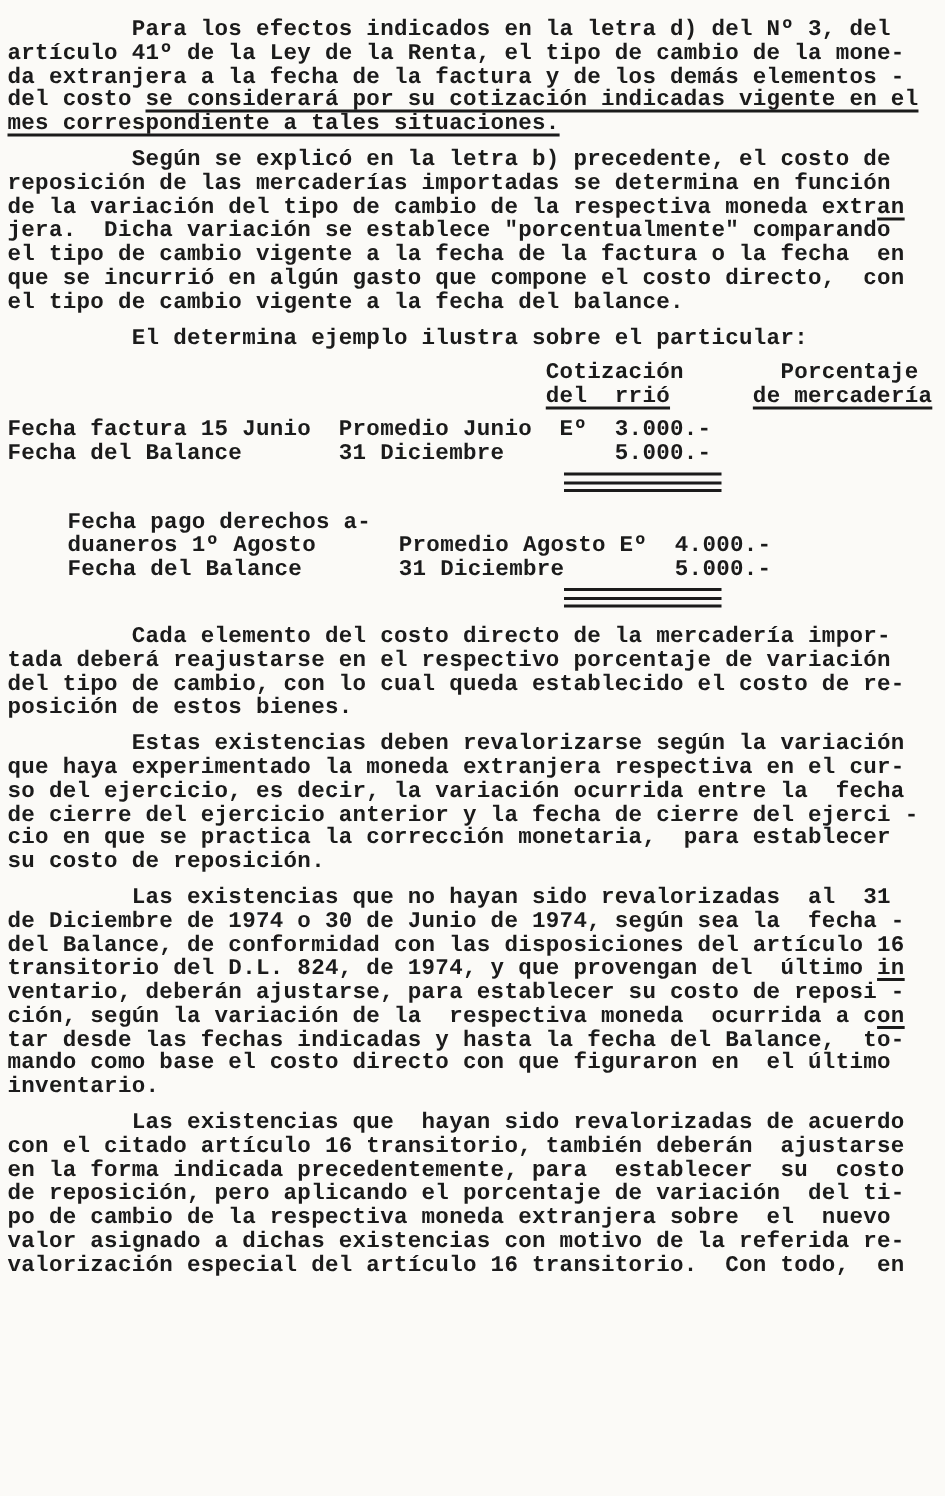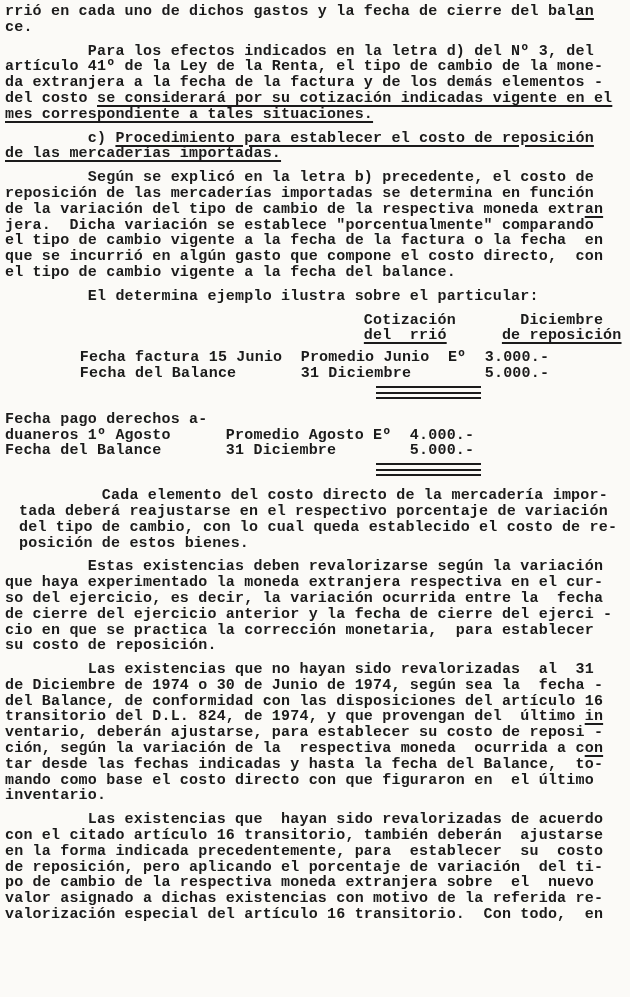--- a/index.html
+++ b/index.html
@@ -28,58 +28,54 @@
     white-space: pre;
     margin: 8px 0 0 0;
   }
   .tblock span { white-space: pre; }
   .u {
     text-decoration: underline;
     text-decoration-thickness: 1.6px;
     text-underline-offset: 2.5px;
   }
   [data-name="cont-paragraph"] { margin-top: 0; }
-  [data-name="table-rows-june"] { margin-top: 6px; text-align: center; }
+  [data-name="table-rows-june"] { margin-top: 6px; }
   [data-name="aumento-row-1"], [data-name="aumento-row-2"] { margin-top: 0; }
-  [data-name="table-rows-august"] { margin-top: 13px; }
-  [data-name="cada-elemento-paragraph"] { margin-top: 12px; margin-left: 14px; }
+  [data-name="table-rows-august"] { margin-top: 13px; margin-left: 40px; }
+  [data-name="cada-elemento-paragraph"] { margin-top: 12px; }
   .rule {
     height: 0;
     border-top: 2px solid #1b1b1b;
     width: 105px;
     margin: 4px 0 4px 371px;
   }
   .rule.double {
     height: 3px;
     border-bottom: 2px solid #1b1b1b;
   }
 </style>
 </head>
 <body>
 
 <div class="page" data-name="document-page" style="background: rgb(251, 250, 247); color: rgb(27, 27, 27);">
-    <div class="tblock p" data-name="cont-paragraph"><span data-name="text-segment">rrió en cada uno de dichos gastos y la fecha de cierre del bal</span><span class="u" data-name="underlined-text">an</span><span data-name="text-segment">
-ce.</span></div>
     <div class="tblock p" data-name="efectos-paragraph"><span data-name="text-segment">         Para los efectos indicados en la letra d) del Nº 3, del
 artículo 41º de la Ley de la Renta, el tipo de cambio de la mone-
 da extranjera a la fecha de la factura y de los demás elementos -
 del costo </span><span class="u" data-name="underlined-text">se considerará por su cotización indicadas vigente en el
 mes correspondiente a tales situaciones.</span></div>
-    <div class="tblock h" data-name="heading-c"><span data-name="text-segment">         c) </span><span class="u" data-name="underlined-text">Procedimiento para establecer el costo de reposición
-de las mercaderías importadas.</span></div>
     <div class="tblock p" data-name="segun-paragraph"><span data-name="text-segment">         Según se explicó en la letra b) precedente, el costo de
 reposición de las mercaderías importadas se determina en función
 de la variación del tipo de cambio de la respectiva moneda extr</span><span class="u" data-name="underlined-text">an</span><span data-name="text-segment">
 jera.  Dicha variación se establece "porcentualmente" comparando
 el tipo de cambio vigente a la fecha de la factura o la fecha  en
 que se incurrió en algún gasto que compone el costo directo,  con
 el tipo de cambio vigente a la fecha del balance.</span></div>
     <div class="tblock p" data-name="ejemplo-intro"><span data-name="text-segment">         El determina ejemplo ilustra sobre el particular:</span></div>
-    <div class="tblock h" data-name="table-header"><span data-name="text-segment">                                       Cotización       Diciembre
-</span><span data-name="text-segment">                                       </span><span class="u" data-name="underlined-text">del  rrió</span><span data-name="text-segment">      </span><span class="u" data-name="underlined-text">de reposición</span></div>
+    <div class="tblock h" data-name="table-header"><span data-name="text-segment">                                       Cotización       Porcentaje
+</span><span data-name="text-segment">                                       </span><span class="u" data-name="underlined-text">del  rrió</span><span data-name="text-segment">      </span><span class="u" data-name="underlined-text">de mercadería</span></div>
     <div class="tblock trow" data-name="table-rows-june"><span data-name="text-segment">Fecha factura 15 Junio  Promedio Junio  Eº  3.000.-
 Fecha del Balance       31 Diciembre        5.000.-</span></div>
     <div class="rule" data-name="rule-single-1"></div>
     <div class="rule double" data-name="rule-double-1"></div>
     <div class="tblock trow" data-name="table-rows-august"><span data-name="text-segment">Fecha pago derechos a-
 duaneros 1º Agosto      Promedio Agosto Eº  4.000.-
 Fecha del Balance       31 Diciembre        5.000.-</span></div>
     <div class="rule" data-name="rule-single-2"></div>
     <div class="rule double" data-name="rule-double-2"></div>
     <div class="tblock p" data-name="cada-elemento-paragraph"><span data-name="text-segment">         Cada elemento del costo directo de la mercadería impor-

